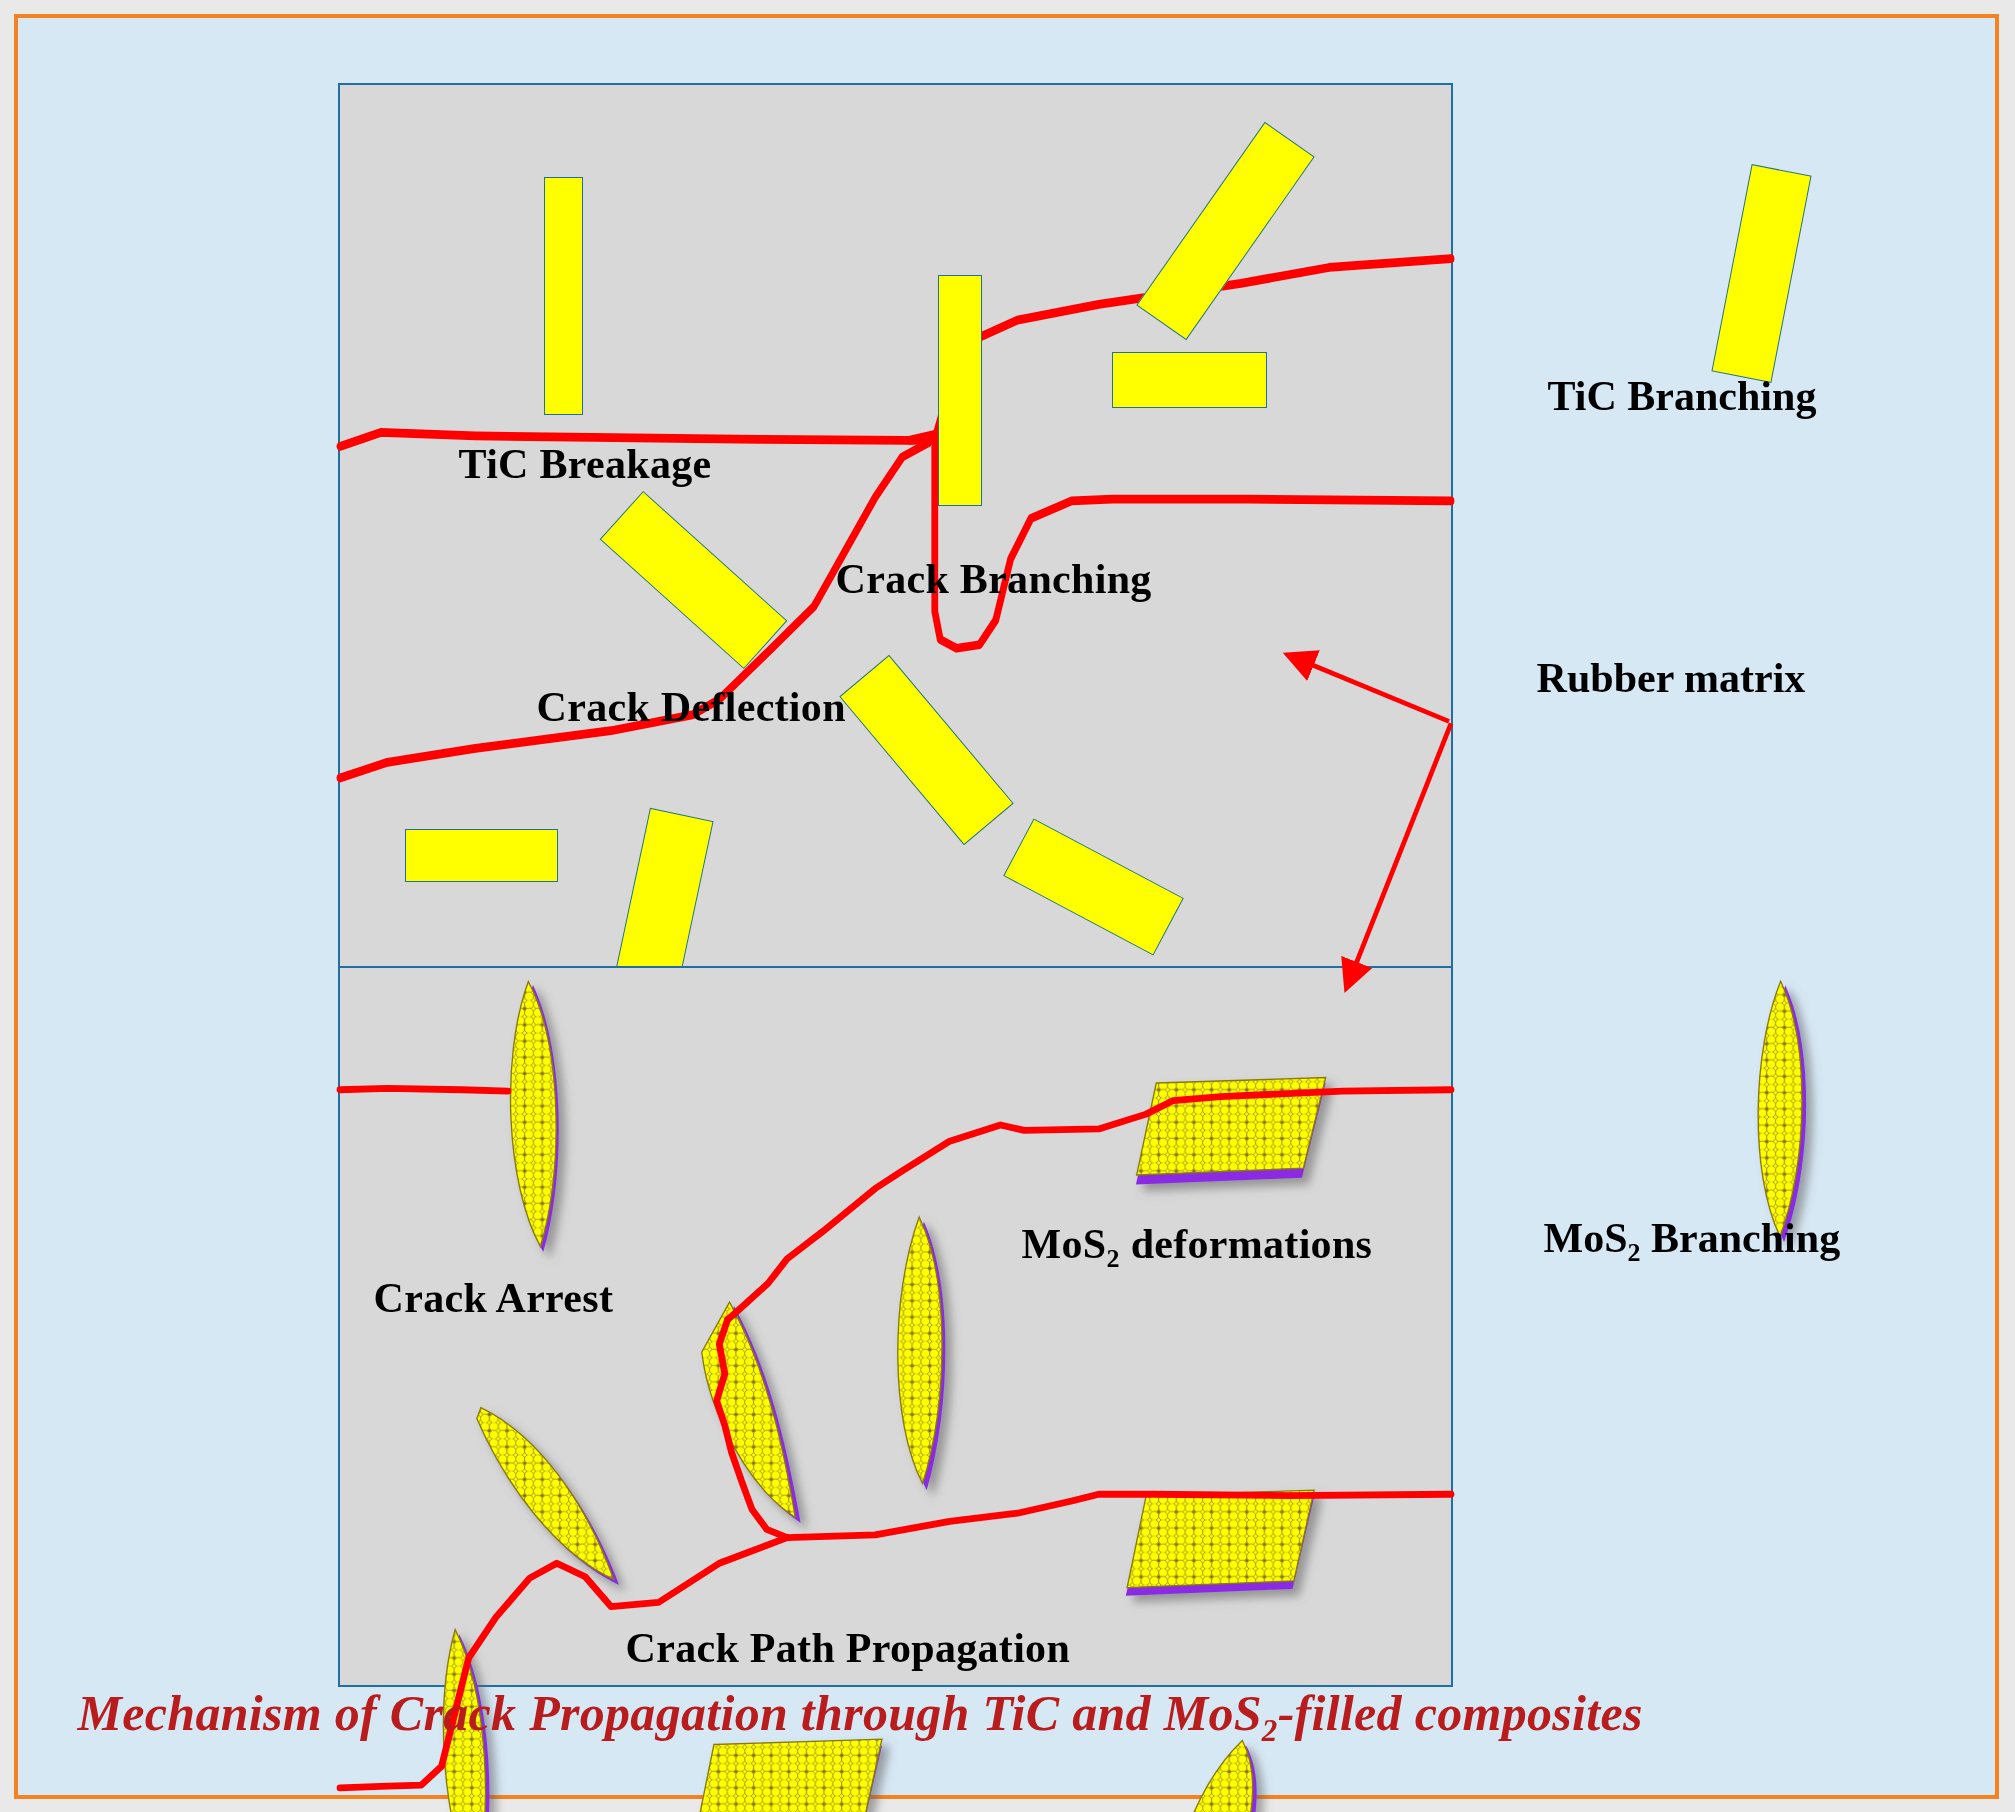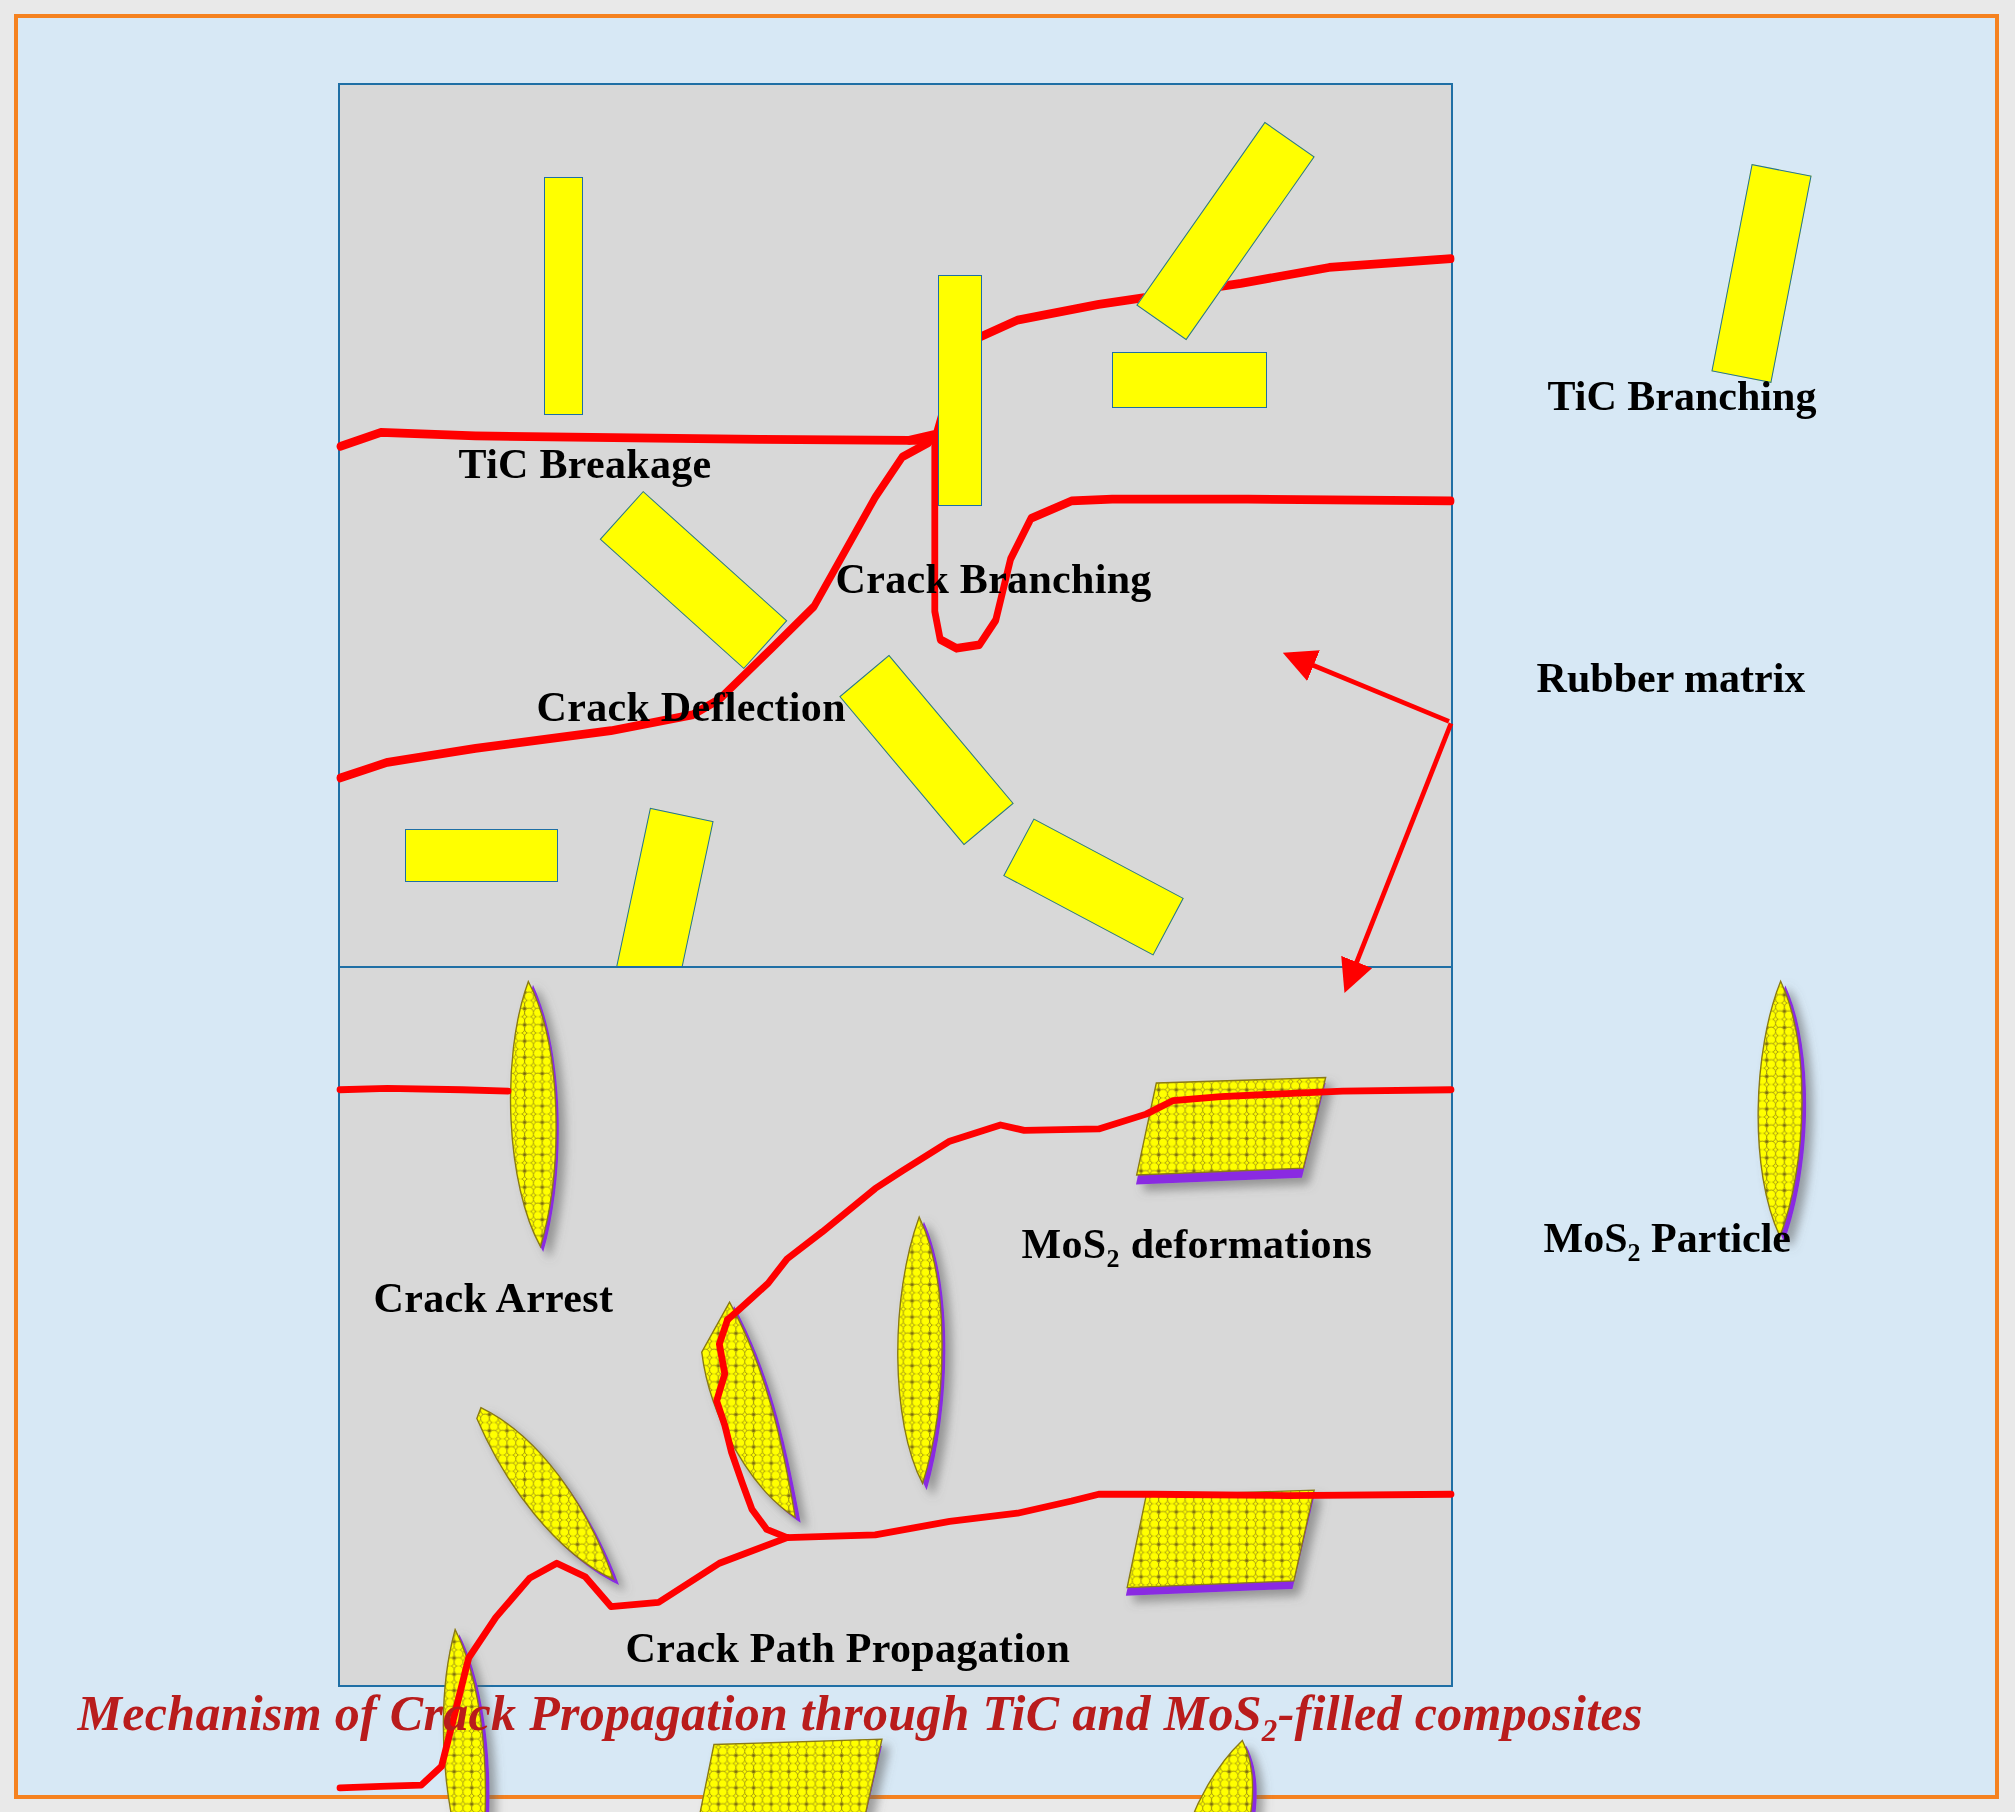--- a/index.html
+++ b/index.html
@@ -206,21 +206,21 @@
       <filter id="shdw2" x="-30%" y="-30%" width="180%" height="180%">
         <feDropShadow dx="10" dy="10" stdDeviation="7" flood-color="#606060" flood-opacity="0.55"></feDropShadow>
       </filter>
     </defs>
     <g filter="url(#shdw2)">
       <path d="M170,22 C214,118 208,292 168,400 C122,302 128,124 170,22 Z" fill="#8a2be2"></path>
       <path d="M163,16 C208,112 202,286 162,392 C116,294 122,118 163,16 Z" fill="url(#mos2tex2)" stroke="#8a7a12" stroke-width="2"></path>
     </g>
   </svg>
   <div class="legend-label" style="left:1526px;top:1196px;">
-    <span>MoS</span><sub>2</sub><span> Particle</span>
+    <span>MoS</span><sub>2</sub><span> Branching</span>
   </div>
 
   <svg style="position:absolute;left:1251px;top:598px;width:326px;height:401px;" viewBox="0 0 480 590">
     <defs>
       <marker id="arrowhead" markerWidth="7" markerHeight="7" refX="5.5" refY="3.5" orient="auto">
         <path d="M0,0 L7,3.5 L0,7 Z" fill="#ff0000"></path>
       </marker>
     </defs>
 
     <path d="M265,155 L30,58" stroke="#ff0000" stroke-width="7" fill="none" marker-end="url(#arrowhead)"></path>

